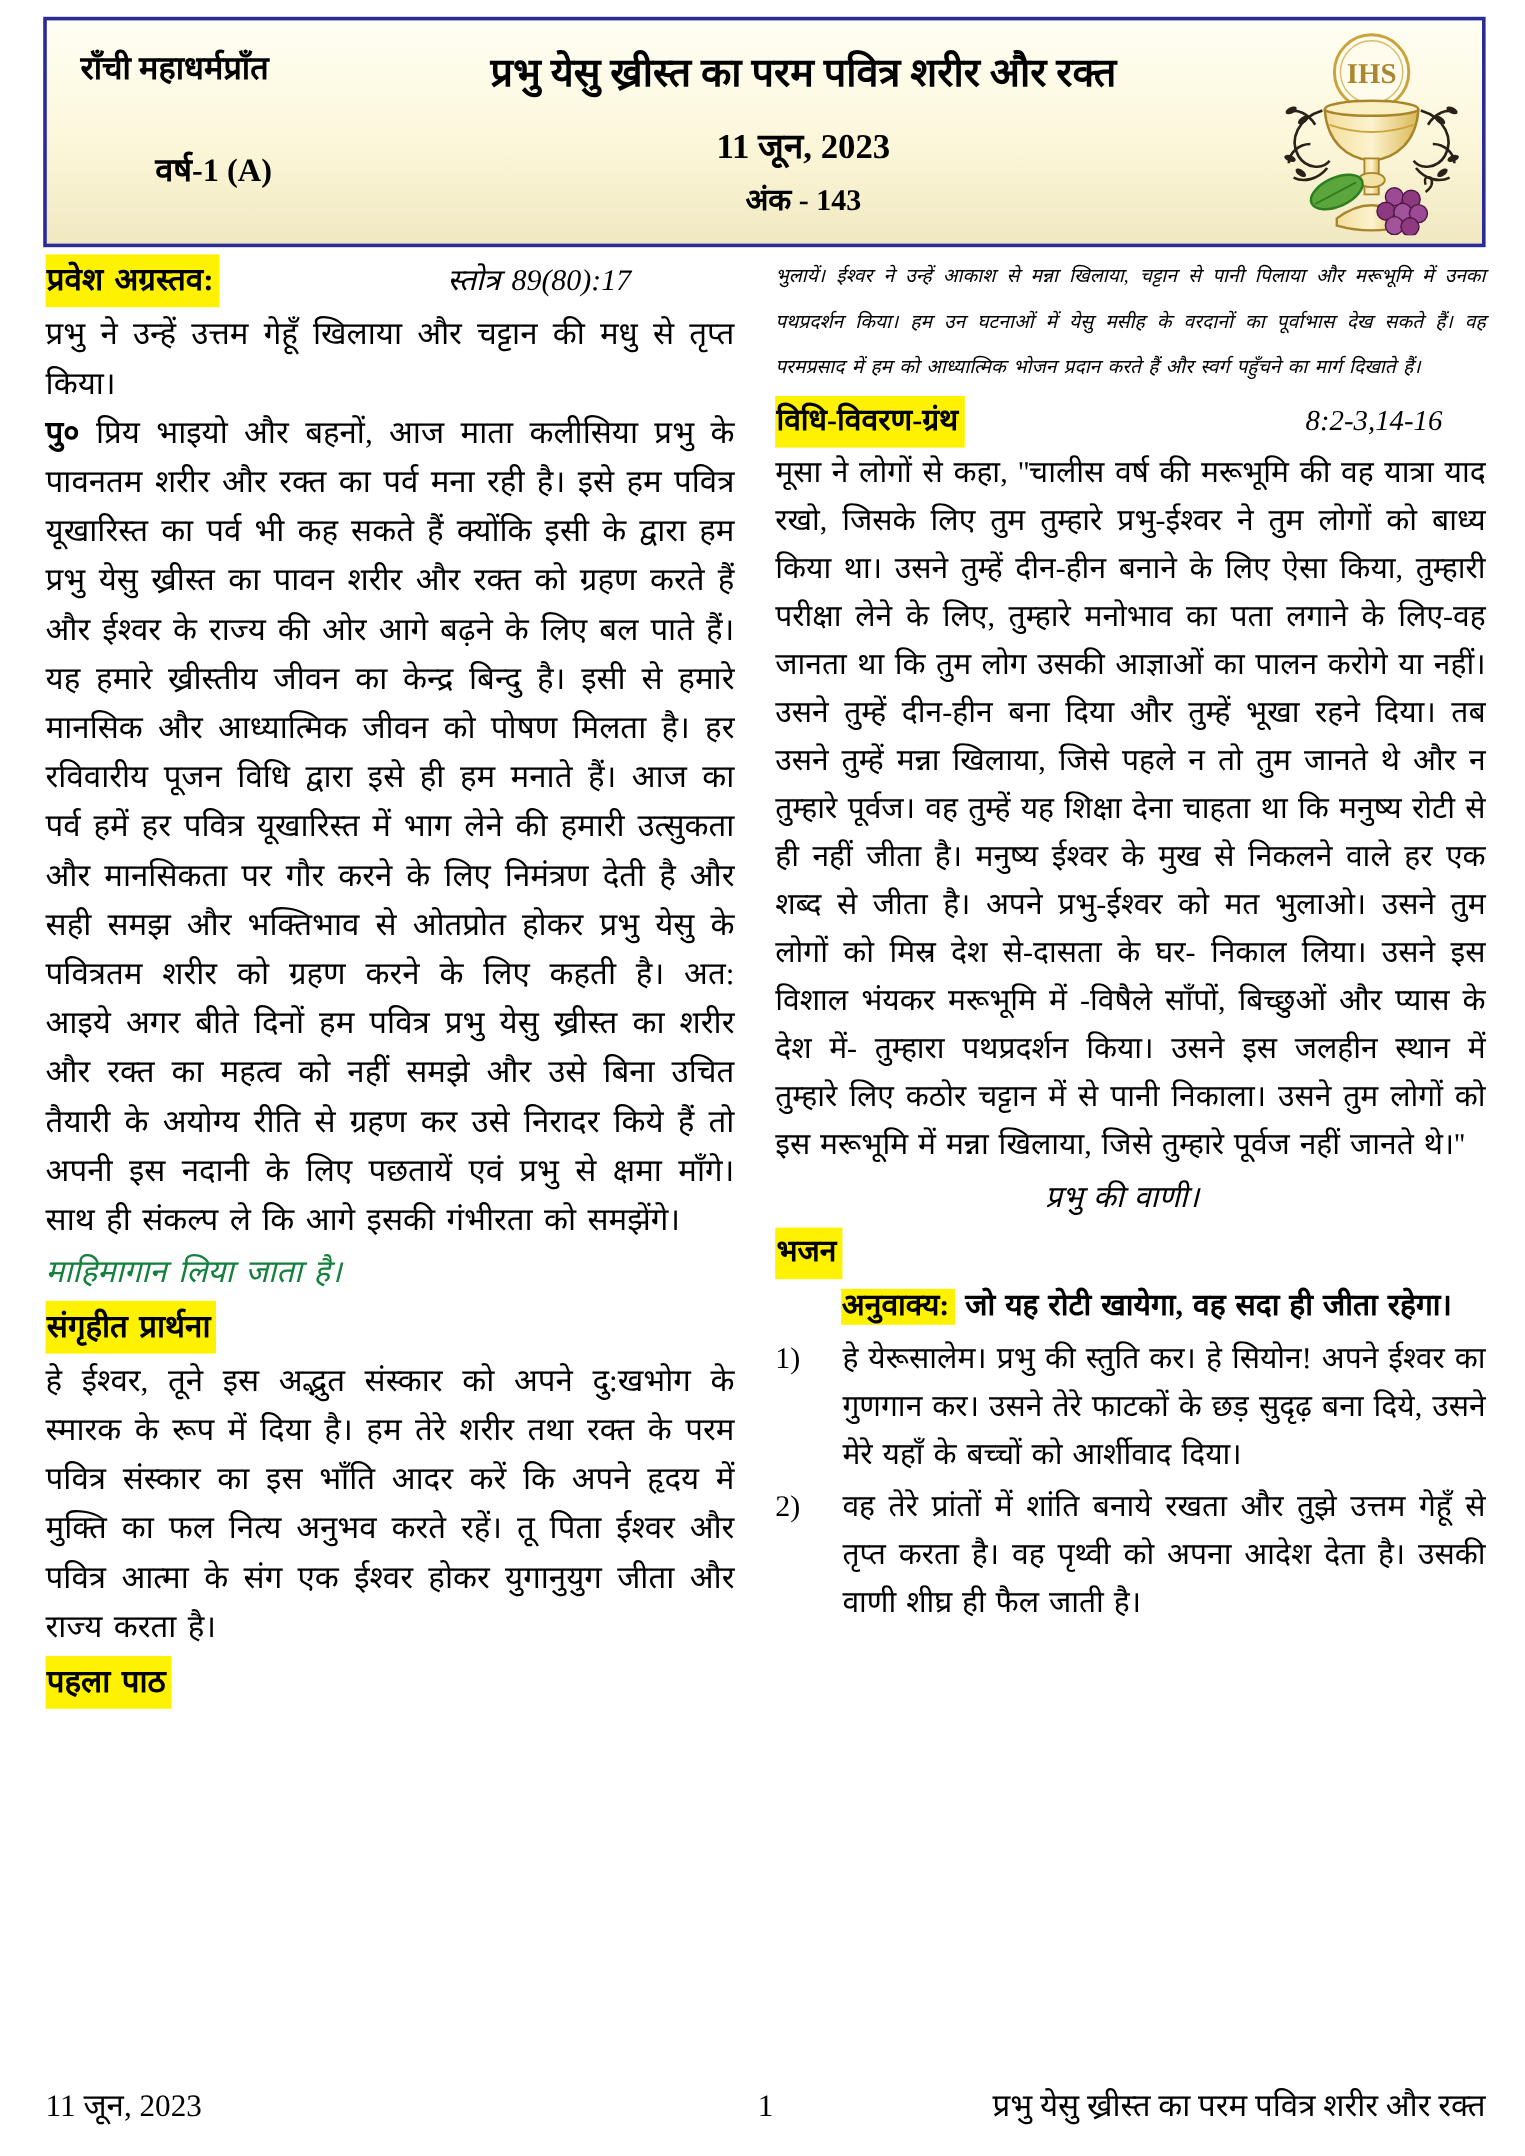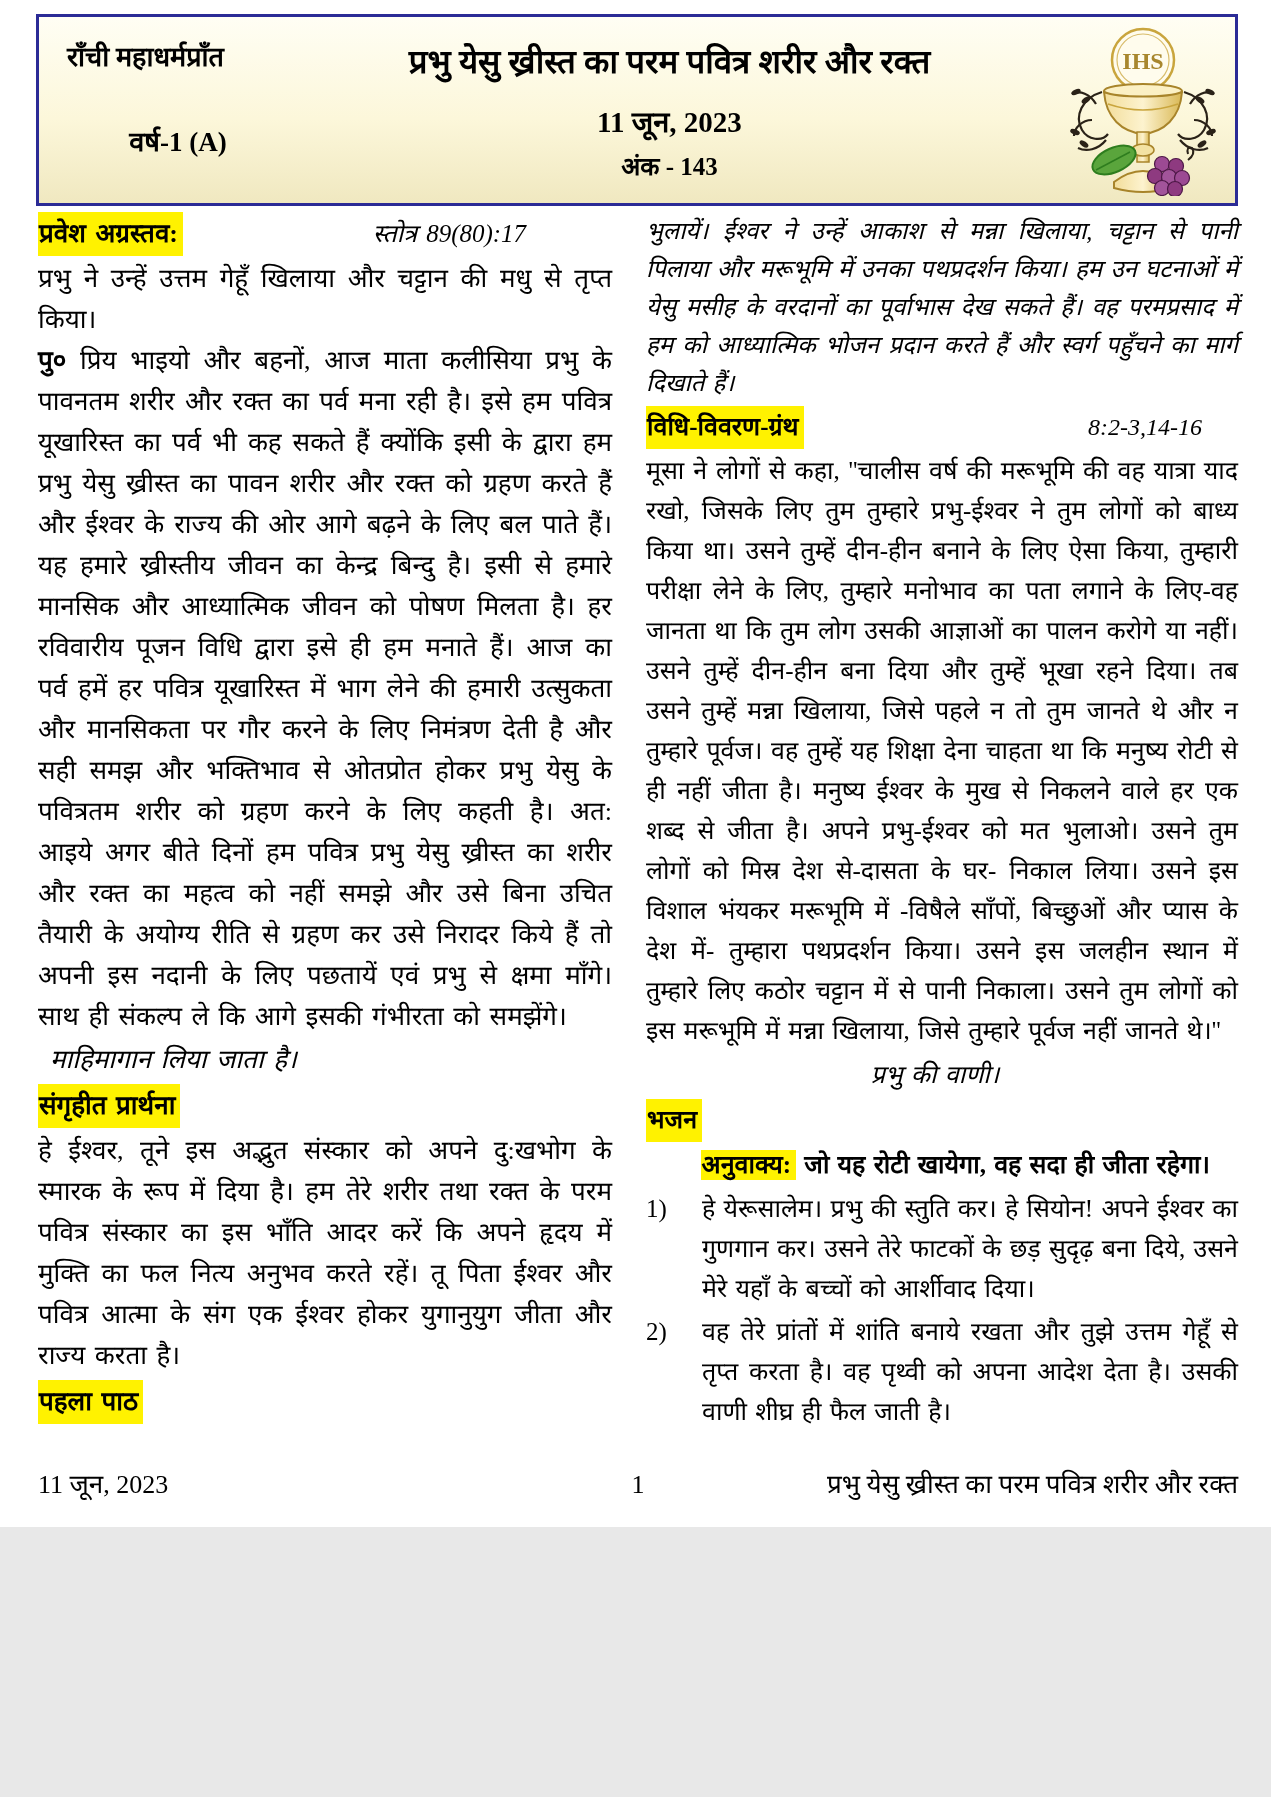--- a/index.html
+++ b/index.html
@@ -1,18 +1,18 @@
 <!DOCTYPE html>
 <html><head>
 <meta charset="utf-8">
 <style>
   html,body{margin:0;padding:0;background:#e8e8e8;}
   .page{
     position:relative;
-    width:1271px;height:1527px;
+    width:1271px;height:1797px;
     background:#ffffff;
     font-family:"Liberation Serif","DejaVu Serif",serif;
     color:#000;
     overflow:hidden;
     margin:0 auto;
   }
   
   .masthead{
     position:absolute;left:36px;top:14px;width:1202px;height:192px;
     border:3px solid #2b2b96;
@@ -38,22 +38,22 @@
   .col-right{width:592px;font-size:25px;line-height:40px;word-spacing:2px;}
   p{margin:0;}
   .headrow{display:flex;justify-content:space-between;align-items:baseline;margin:4px 0 2px 0;}
   .headrow.first{margin-top:0;}
   .hl{background:#fff200;font-weight:bold;padding:1px 5px 2px 1px;}
   .ref{font-style:italic;font-weight:normal;font-size:0.96em;}
   .pad-r90{padding-right:86px;}
   .pad-r36{padding-right:36px;}
   .pad-r16{padding-right:16px;}
   .lead{font-weight:bold;}
-  .rubric{color:#000000;font-style:italic;margin:2px 12px;}
-  .intro{font-style:italic;font-size:24px;line-height:38px;}
+  .rubric{color:#15803d;font-style:italic;margin:2px 0;}
+  .intro{font-style:italic;font-size:16px;line-height:38px;}
   .quote-center{text-align:center;font-weight:bold;line-height:41px;padding:0 6px;margin:2px 0;}
   .signoff{text-align:center;font-style:italic;padding-right:14px;margin:4px 0 2px 0;}
   .antiphon{text-align:right;font-weight:bold;margin:2px 0;line-height:42px;padding:0 28px;}
   .antiphon .hl{font-weight:bold;}
   .verse{display:flex;margin-top:3px;}
   .vnum{flex:none;width:56px;}
   .vtext{flex:1;text-align:justify;}
   
   .footer{
     position:absolute;left:38px;bottom:26px;width:1200px;

